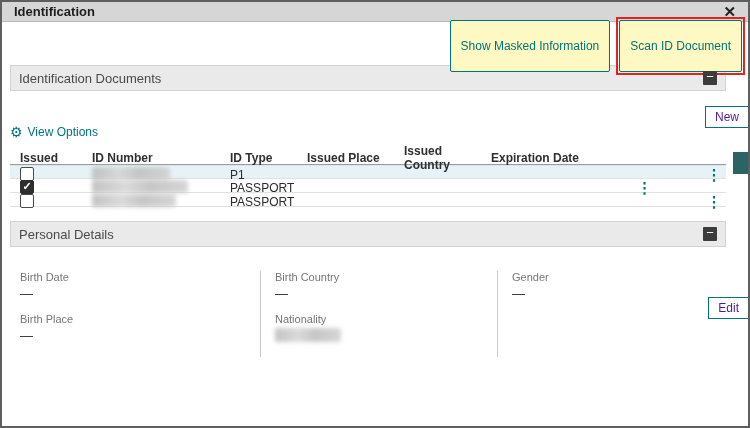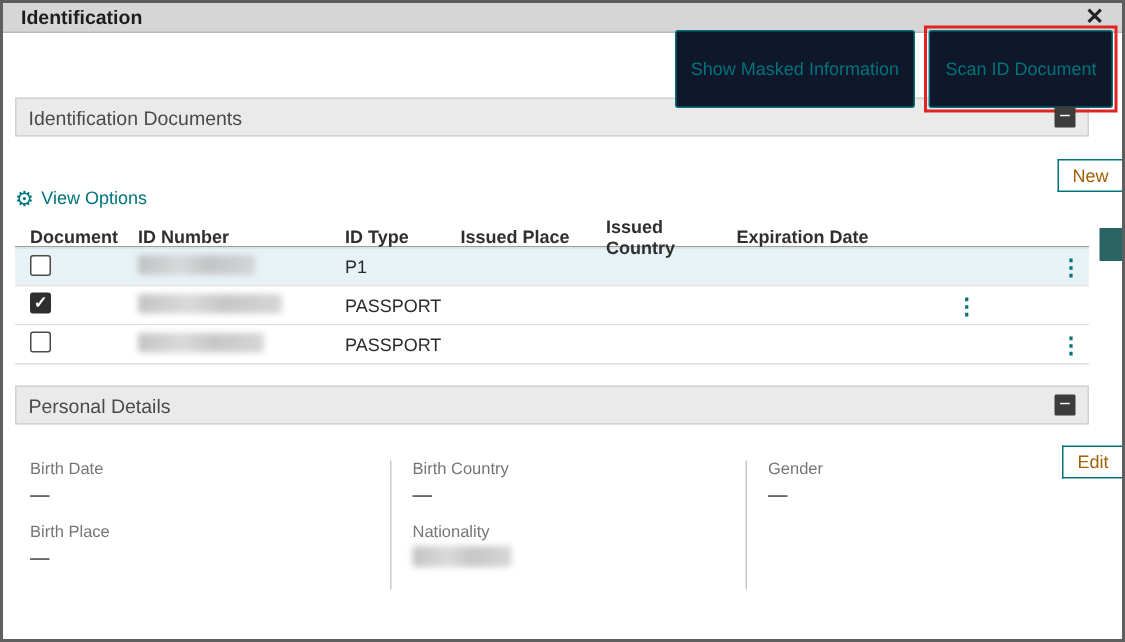--- a/index.html
+++ b/index.html
@@ -6,48 +6,48 @@
   html,body { width:750px; height:428px; }
   body { font-family: "Liberation Sans", sans-serif; background:#fff; }
 
   .modal { position:relative; width:750px; height:428px; border:2px solid #5e5e5e; background:#fff; overflow:hidden; }
 
   .titlebar { height:20px; background:#d6d6d6; border-bottom:1px solid #b9b9b9; display:flex; align-items:center; padding:0 12px; }
   .titlebar .title { font-size:13px; font-weight:bold; color:#1d1d1d; }
   .titlebar .close { margin-left:auto; font-size:15px; font-weight:bold; color:#222; cursor:pointer; line-height:1; }
 
   .top-actions { margin-top:12px; height:24px; display:flex; justify-content:flex-end; align-items:center; gap:6px; padding-right:3px; }
-  .btn-teal { background:#0f172a; border:1px solid #00747A; color:#00747A; font-size:12px; font-family:inherit; padding:18px 10px; border-radius:2px; cursor:pointer; white-space:nowrap; }
+  .btn-teal { background:#fef9c3; border:1px solid #00747A; color:#00747A; font-size:12px; font-family:inherit; padding:18px 10px; border-radius:2px; cursor:pointer; white-space:nowrap; }
   .annotation { border:2px solid #e02424; padding:1px; display:inline-block; }
 
   .section-header { margin:7px 22px 0 8px; height:26px; background:#eaeaea; border:1px solid #d2d2d2; display:flex; align-items:center; padding:0 8px; font-size:13px; color:#4a4a4a; }
   .collapse-btn { margin-left:auto; width:14px; height:14px; background:#3c3c3c; color:#fff; font-size:13px; line-height:12px; text-align:center; border-radius:1px; cursor:pointer; }
 
   .docs-body { margin:0 22px 0 8px; position:relative; }
   .view-options { margin-top:32px; margin-bottom:4px; display:flex; align-items:center; gap:5px; font-size:12px; color:#00747A; height:17px; }
   .gear { font-size:14px; line-height:1; color:#00747A; cursor:pointer; }
   .view-options a { color:#00747A; text-decoration:none; cursor:pointer; }
 
   .trow { display:grid; grid-template-columns:72px 138px 77px 97px 87px 96px 1fr 24px; align-items:center; padding-left:10px; font-size:12px; color:#2b2b2b; }
   .thead { height:21px; font-weight:bold; color:#2f2f2f; border-bottom:1px solid #9c9c9c; }
-  .tbody-row { height:26px; border-bottom:1px solid #e1e1e1; background:#fff; }
+  .tbody-row { height:14px; border-bottom:1px solid #e1e1e1; background:#fff; }
   .tbody-row.hl { background:#e7f2f7; border-top:1px solid #d6e7ee; }
 
   .cb { display:inline-block; width:14px; height:14px; border:1.5px solid #4a4a4a; border-radius:2px; background:#fff; position:relative; cursor:pointer; }
   .cb.checked { background:#2e2e2e; border-color:#2e2e2e; }
   .cb.checked::after { content:"✓"; position:absolute; left:1.5px; top:-1px; color:#fff; font-size:11px; font-weight:bold; }
 
   .masked { display:inline-block; height:13px; border-radius:2px;
             background:linear-gradient(90deg,#b9b9b9,#d4d4d4 35%,#bdbdbd 60%,#cfcfcf);
             filter:blur(2.2px); opacity:.85; }
   .w0{width:78px;} .w1{width:96px;} .w2{width:84px;} .wn{width:66px; height:14px;}
 
   .kebab { color:#00747A; font-size:15px; font-weight:bold; cursor:pointer; text-align:center; }
 
-  .edge-btn { position:absolute; right:0; background:#fff; border:1px solid #00747A; border-right:none; color:#a16207; font-size:12px; font-family:inherit; padding:3px 9px; cursor:pointer; }
+  .edge-btn { position:absolute; right:0; background:#fff; border:1px solid #00747A; border-right:none; color:#4c1d95; font-size:12px; font-family:inherit; padding:3px 9px; cursor:pointer; }
   .new-btn { top:104px; }
   .edit-btn { top:295px; }
   .header-corner { position:absolute; right:0; top:150px; width:15px; height:22px; background:#2a6465; cursor:pointer; }
 
   .personal-body { margin:0 22px 0 8px; padding-top:24px; display:grid; grid-template-columns:250px 237px 1fr; }
   .pcol { padding-left:10px; min-height:78px; }
   .pcol + .pcol { border-left:1px solid #c9c9c9; padding-left:14px; }
   .field { margin-bottom:12px; }
   .field .lbl { font-size:11px; color:#767676; margin-bottom:3px; }
   .field .val { font-size:13px; color:#1f1f1f; }
@@ -77,21 +77,21 @@
   <button class="edge-btn new-btn">New</button>
   <div class="header-corner"></div>
 
   <div class="docs-body">
     <div class="view-options">
       <span class="gear">⚙</span>
       <a>View Options</a>
     </div>
 
     <div class="trow thead">
-      <div>Document</div>
+      <div>Issued</div>
       <div>ID Number</div>
       <div>ID Type</div>
       <div>Issued Place</div>
       <div>Issued Country</div>
       <div>Expiration Date</div>
       <div></div>
     </div>
 
     <div class="trow tbody-row hl">
       <div><span class="cb"></span></div>

